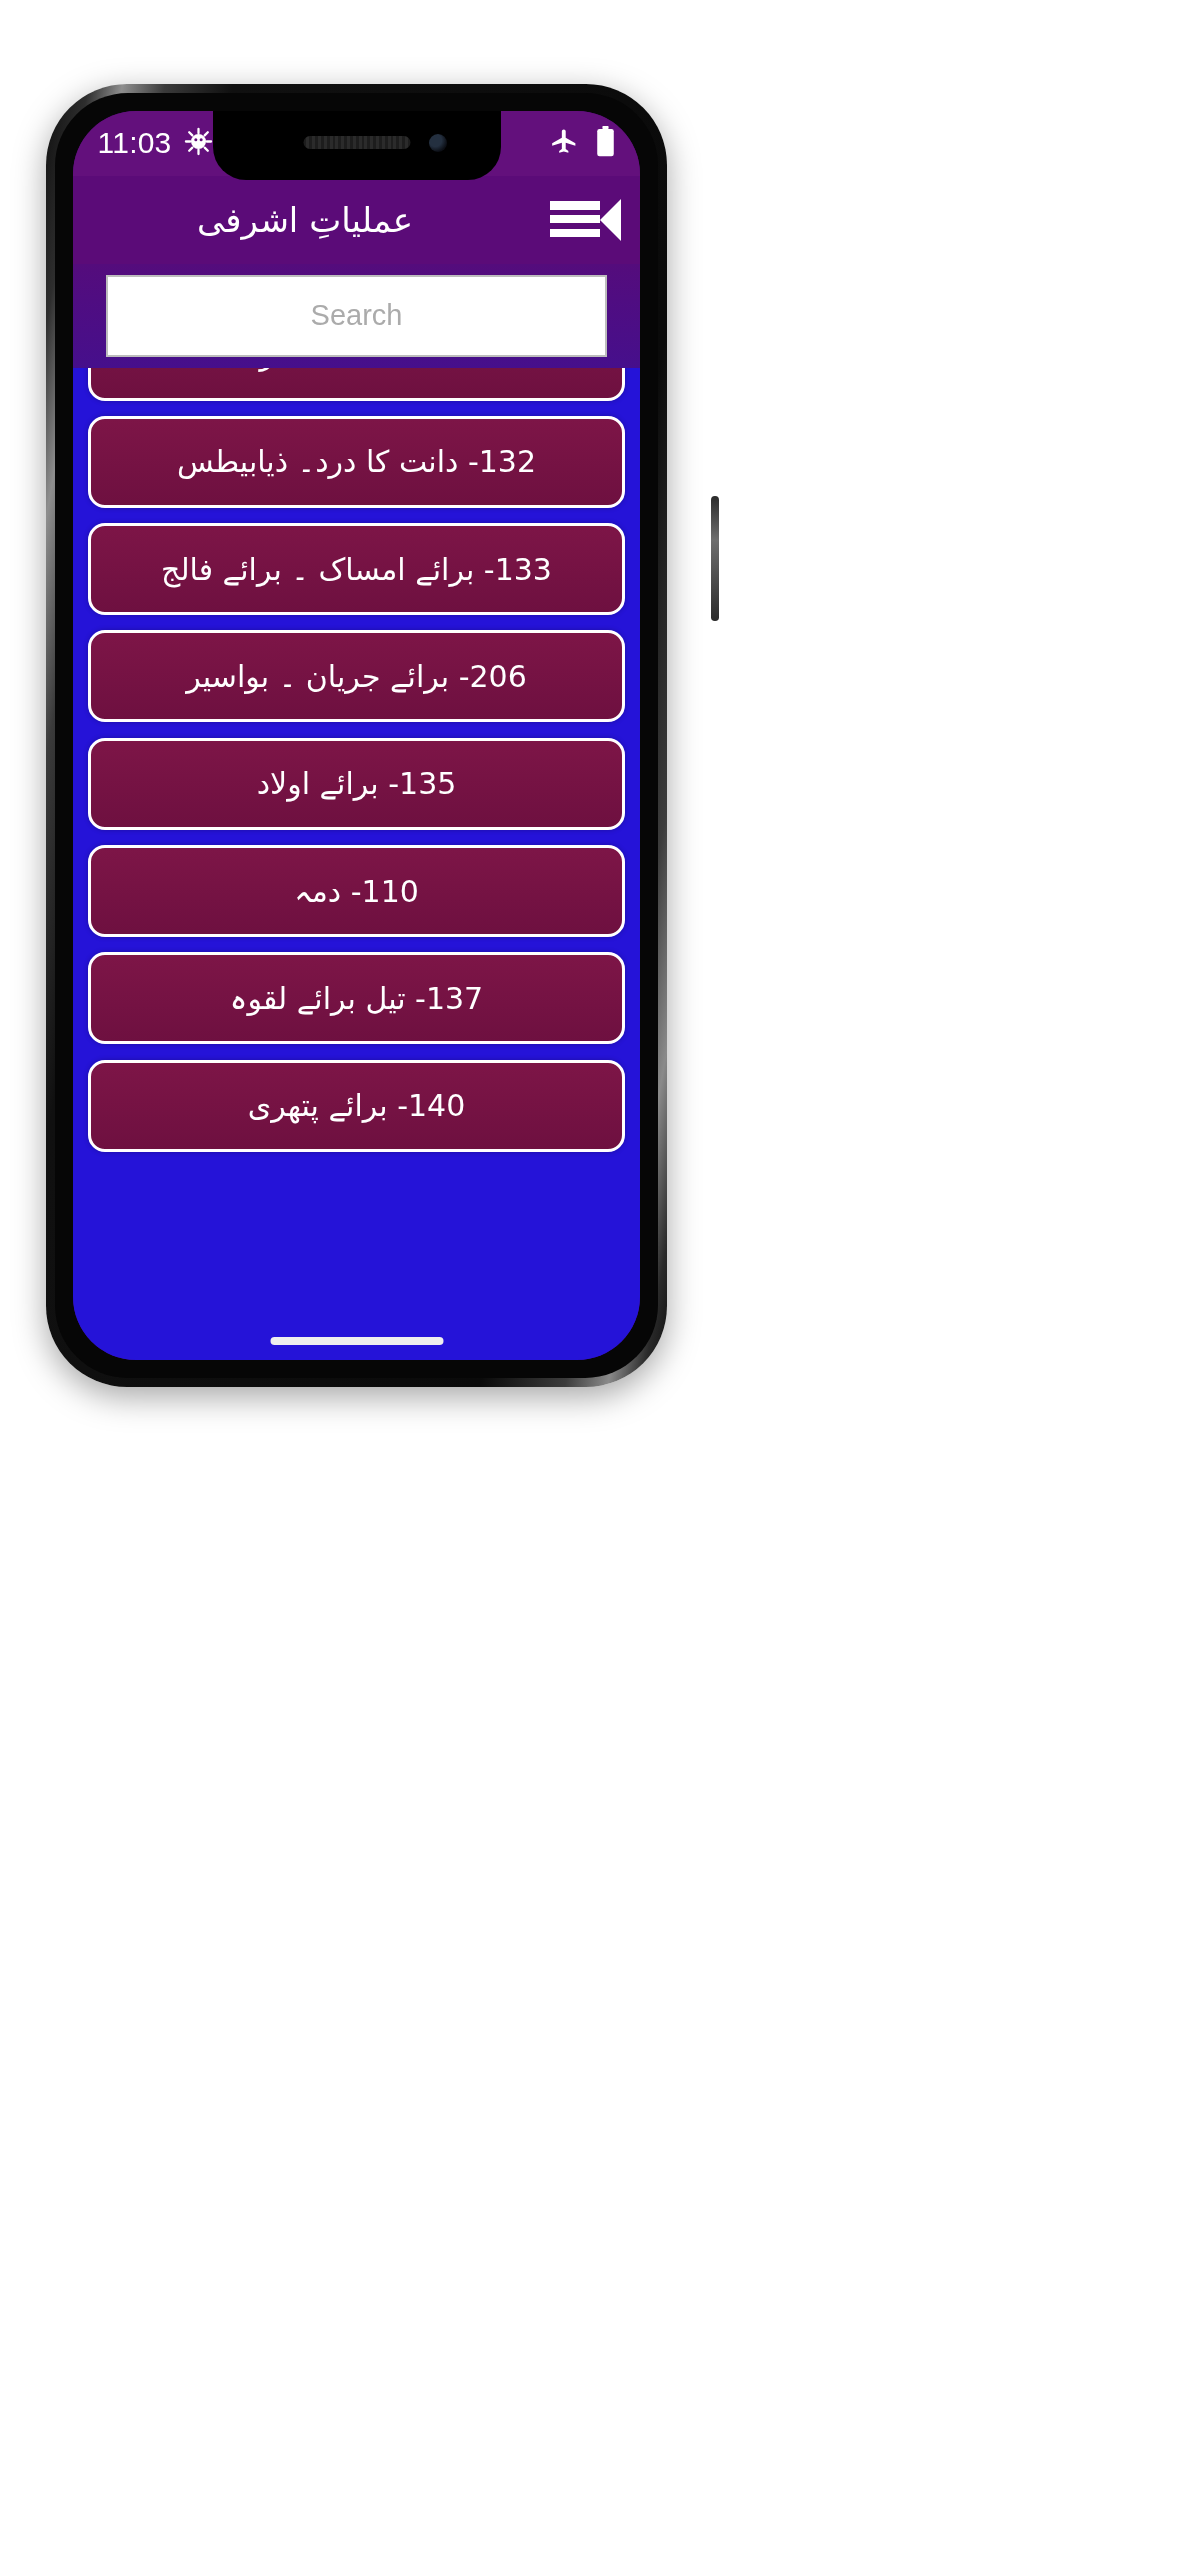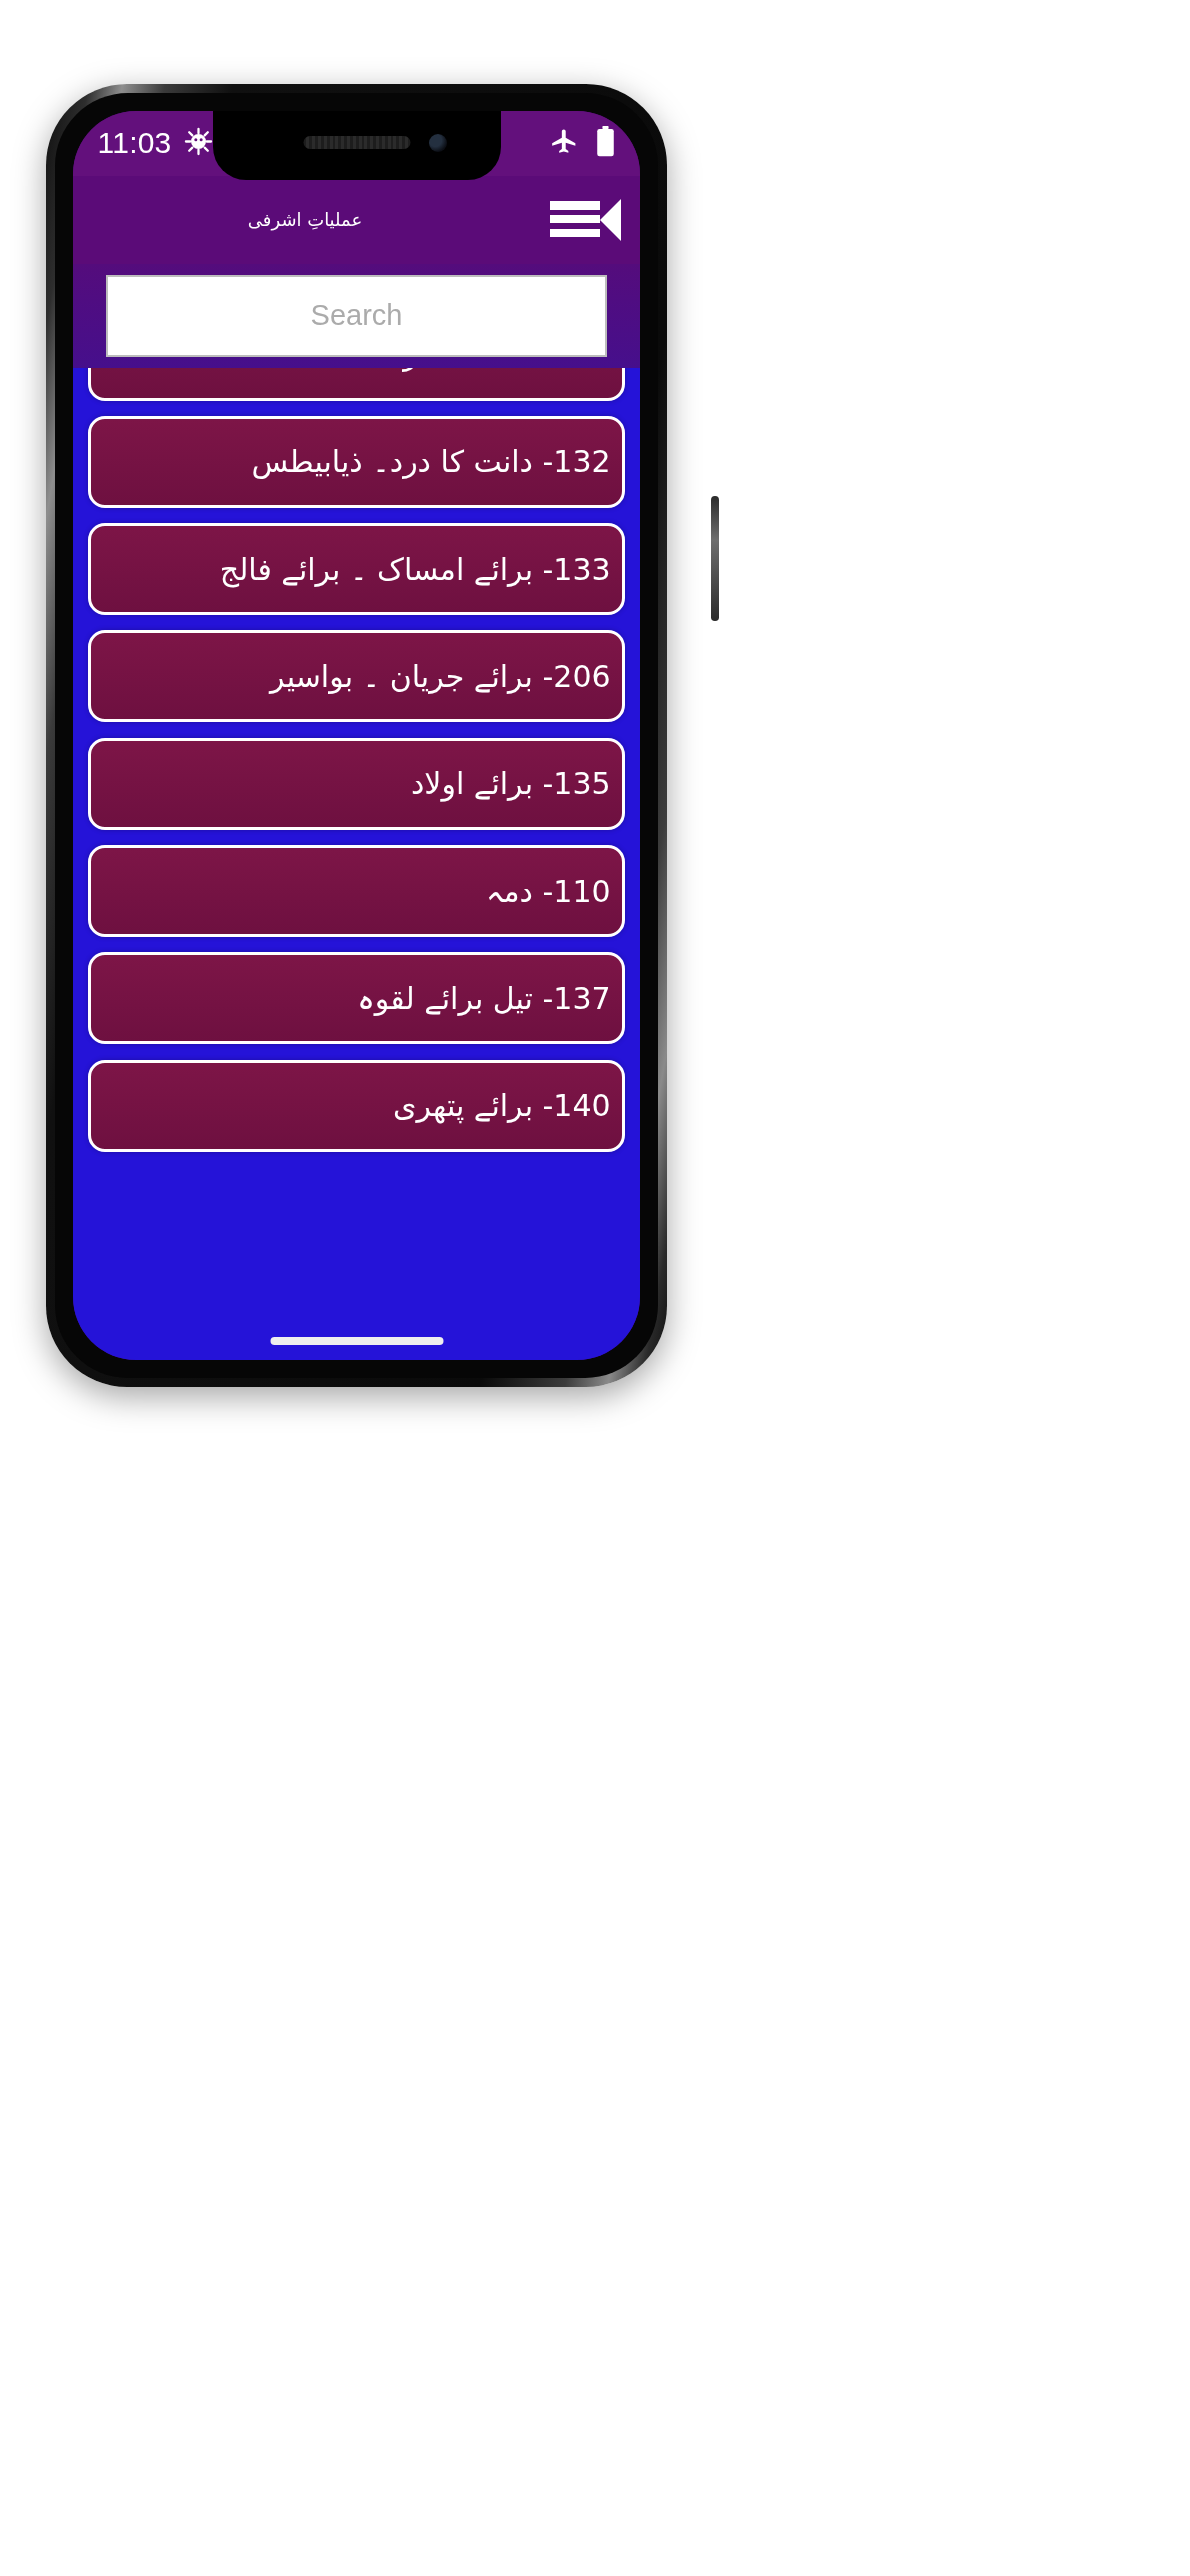--- a/index.html
+++ b/index.html
@@ -82,21 +82,21 @@
   #menu-button .bar.b3{ top:33px; }
   #menu-button .chev{
     position:absolute; right:0; top:50%; transform:translateY(-50%);
     width:0; height:0;
     border-top:21px solid transparent;
     border-bottom:21px solid transparent;
     border-right:21px solid #fff;
   }
   #app-title{
     flex:1 1 auto; text-align:center; color:#fff;
-    font-size:18px; direction:rtl;
+    font-size:34px; direction:rtl;
     font-family:"DejaVu Sans","Liberation Sans",sans-serif;
     padding-right:38px;
   }
 
   
   #search-wrap{
     position:absolute; left:0; top:153px; width:100%; height:104px;
     background:#4a0d84;
     background:linear-gradient(180deg,#540c7c 0%,#460f8c 100%);
     display:flex; align-items:center; justify-content:center; z-index:20;
@@ -122,21 +122,21 @@
     z-index:10;
   }
   .list-item{
     position:relative;
     background:#7c1446;
     background:linear-gradient(180deg,#7d1547 0%,#6e1040 100%);
     border:3.8px solid #ffffff;
     border-radius:17px;
     height:92px;
     margin-bottom:15.3px;
-    display:flex; align-items:center; 
+    display:flex; align-items:center; justify-content:center;
     direction:rtl;
     cursor:pointer;
     box-shadow:0 0 5.8px rgba(0,0,0,.25);
   }
   .list-item .txt{
     color:#ffffff;
     font-size:30px;
     font-family:"DejaVu Sans","Liberation Sans",sans-serif;
     white-space:nowrap;
     line-height:1.1;

